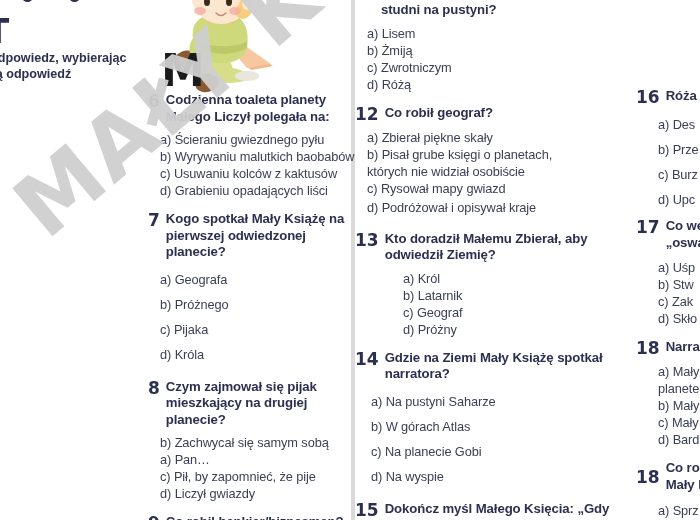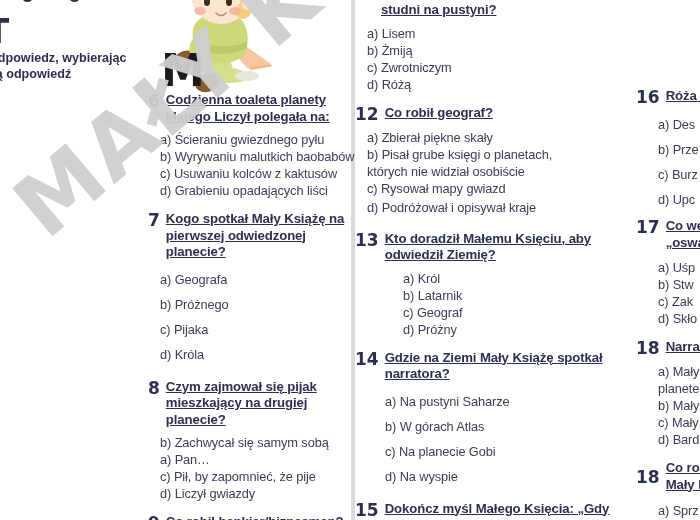--- a/index.html
+++ b/index.html
@@ -88,21 +88,20 @@
     flex: 0 0 auto;
     margin-right: 6px;
     padding-top: 1px;
   }
   .qtext {
     font-size: 13.2px;
     line-height: 16.5px;
     font-weight: 700;
     color: #2c3050;
     letter-spacing: -0.1px;
-    text-decoration: underline;
   }
   .answers {
     margin-top: 3px;
     margin-bottom: 12px;
     padding-left: 12px;
   }
   .ans {
     font-size: 12.8px;
     line-height: 17px;
     color: #3a3f55;
@@ -318,34 +317,34 @@
     <div class="answers" style="">
       <div class="ans">a) Zbierał piękne skały</div>
       <div class="ans">b) Pisał grube księgi o planetach,</div>
       <div class="ans">których nie widział osobiście</div>
       <div class="ans">c) Rysował mapy gwiazd</div>
       <div class="ans" style="line-height:22px">d) Podróżował i opisywał kraje</div>
     </div>
 
     <div class="q">
       <div class="qnum">13</div>
-      <div class="qtext">Kto doradził Małemu Księciu, aby odwiedził Ziemię?</div>
+      <div class="qtext">Kto doradził Małemu Zbierał, aby odwiedził Ziemię?</div>
     </div>
     <div class="answers" style="padding-left:48px">
       <div class="ans">a) Król</div>
       <div class="ans">b) Latarnik</div>
       <div class="ans">c) Geograf</div>
       <div class="ans">d) Próżny</div>
     </div>
 
     <div class="q">
       <div class="qnum">14</div>
       <div class="qtext">Gdzie na Ziemi Mały Książę spotkał narratora?</div>
     </div>
-    <div class="answers loose" style="padding-left:30px">
+    <div class="answers loose" style="padding-left:16px">
       <div class="ans">a) Na pustyni Saharze</div>
       <div class="ans">b) W górach Atlas</div>
       <div class="ans">c) Na planecie Gobi</div>
       <div class="ans">d) Na wyspie</div>
     </div>
 
     <div class="q" style="margin-top:4px">
       <div class="qnum">15</div>
       <div class="qtext">Dokończ myśl Małego Księcia: „Gdy jest bardzo smutno to kocha się....”</div>
     </div>

